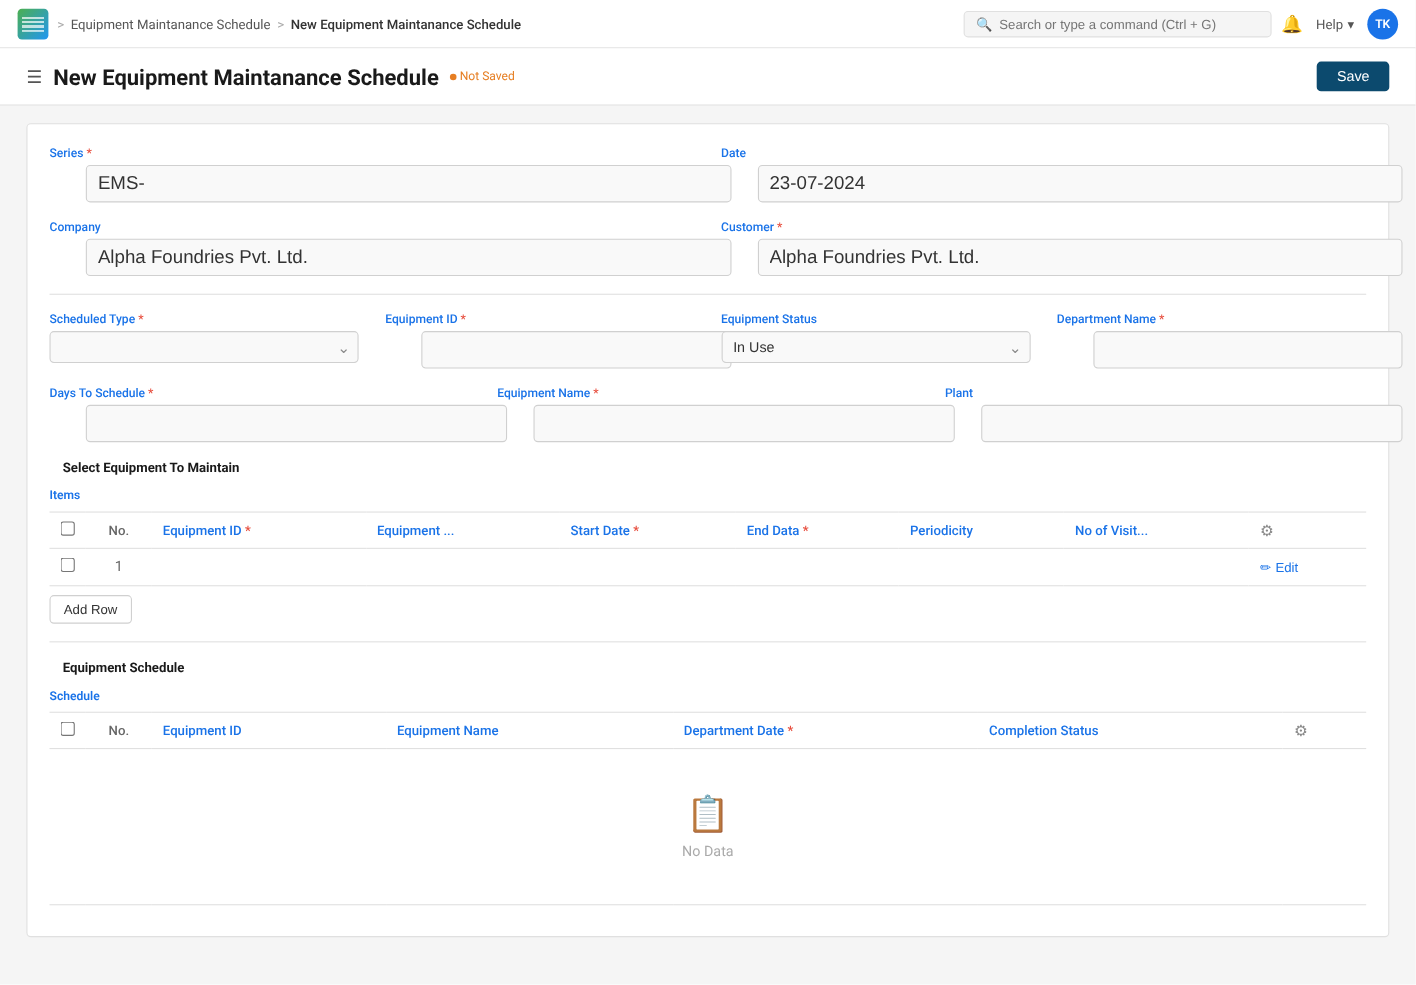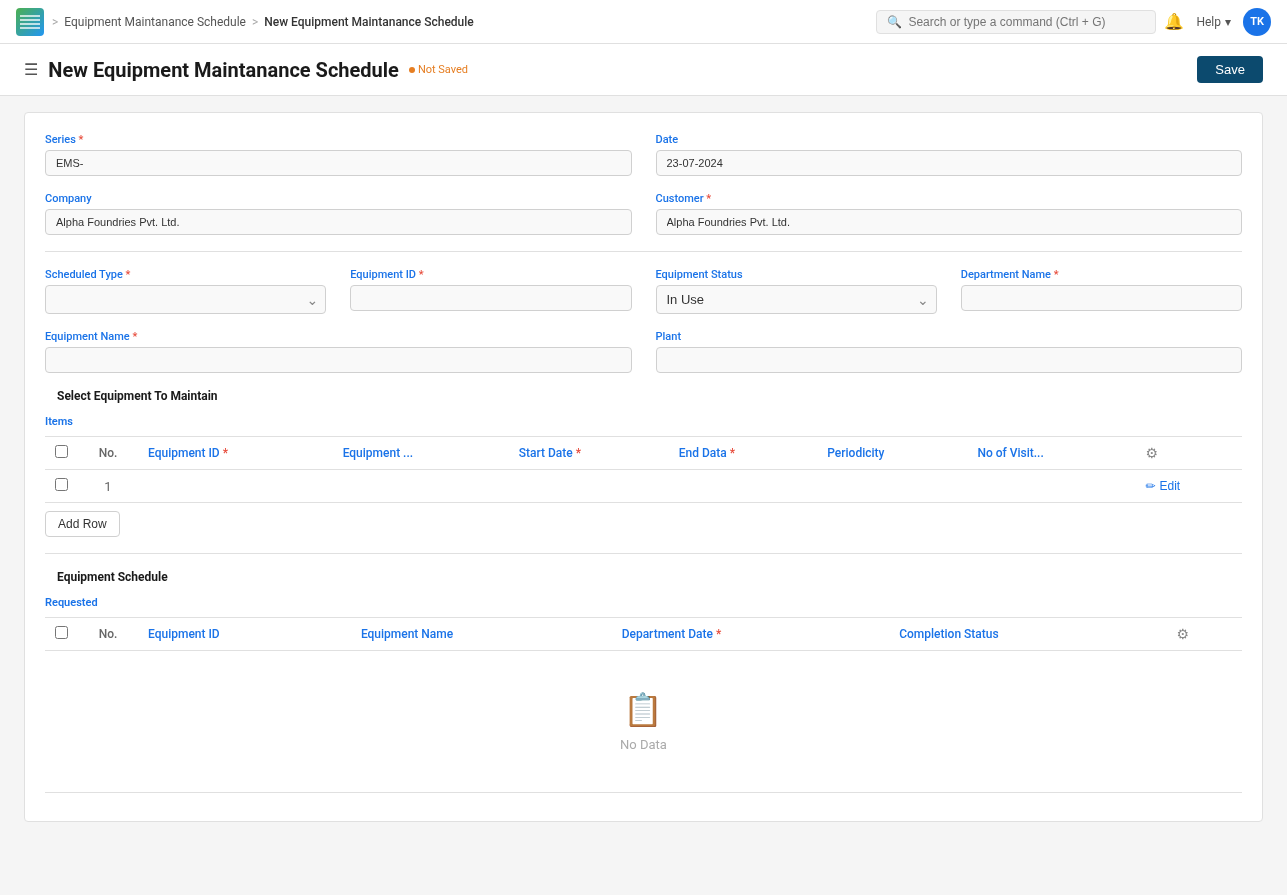--- a/index.html
+++ b/index.html
@@ -44,22 +44,22 @@
 
     
     .form-card { background: #fff; border: 1px solid #e0e0e0; border-radius: 4px; padding: 20px; margin-bottom: 16px; }
 
     
     .form-row { display: flex; gap: 24px; margin-bottom: 16px; }
     .form-group { display: flex; flex-direction: column; gap: 4px; }
     .form-label { font-size: 11px; color: #1a73e8; font-weight: 500; }
     .form-label .req { color: #e74c3c; }
     .form-input {
-      border: 1px solid #d0d0d0; border-radius: 4px; padding: 6px 10px; font-size: 11px;
-      background: #f9f9f9; color: #333; outline: none; width: 100%;
+      border: 1px solid #d0d0d0; border-radius: 4px; padding: 6px 10px; font-size: 17px;
+      background: #f9f9f9; color: #333; outline: none; width: 100%; margin-left: 33px;
     }
     .form-select {
       border: 1px solid #d0d0d0; border-radius: 4px; padding: 6px 10px; font-size: 13px;
       background: #f9f9f9; color: #333; outline: none; width: 100%; appearance: none;
       -webkit-appearance: none;
     }
     .select-wrap { position: relative; }
     .select-wrap::after { content: '⌄'; position: absolute; right: 8px; top: 50%; transform: translateY(-50%); color: #888; pointer-events: none; font-size: 14px; }
 
     
@@ -192,20 +192,26 @@
       </div>
       <div class="form-group" style="flex:1;">
         <label class="form-label">
           <span>Department Name</span> <span class="req">*</span>
         </label>
         <input class="form-input" type="text" style="">
       </div>
     </div>
 
     <div class="form-row">
+      <div class="form-group" style="flex:1;">
+        <label class="form-label">
+          <span>Days To Schedule</span> <span class="req">*</span>
+        </label>
+        <input class="form-input" type="text" style="">
+      </div>
       <div class="form-group" style="flex:1;">
         <label class="form-label">
           <span>Equipment Name</span> <span class="req">*</span>
         </label>
         <input class="form-input" type="text" style="">
       </div>
       <div class="form-group" style="flex:1;">
         <label class="form-label">Plant</label>
         <input class="form-input" type="text" style="">
       </div>
@@ -259,21 +265,21 @@
         </tbody>
       </table>
       <button class="add-row-btn">Add Row</button>
     </div>
 
     <hr class="divider">
 
     <div class="section-heading">Equipment Schedule</div>
 
     <div class="table-section">
-      <div class="table-label">Requested</div>
+      <div class="table-label">Schedule</div>
       <table>
         <thead>
           <tr>
             <th class="th-check"><input type="checkbox" style=""></th>
             <th class="th-no">No.</th>
             <th>Equipment ID</th>
             <th>Equipment Name</th>
             <th>
               <span>Department Date</span> <span style="color:#e74c3c;">*</span>
             </th>

